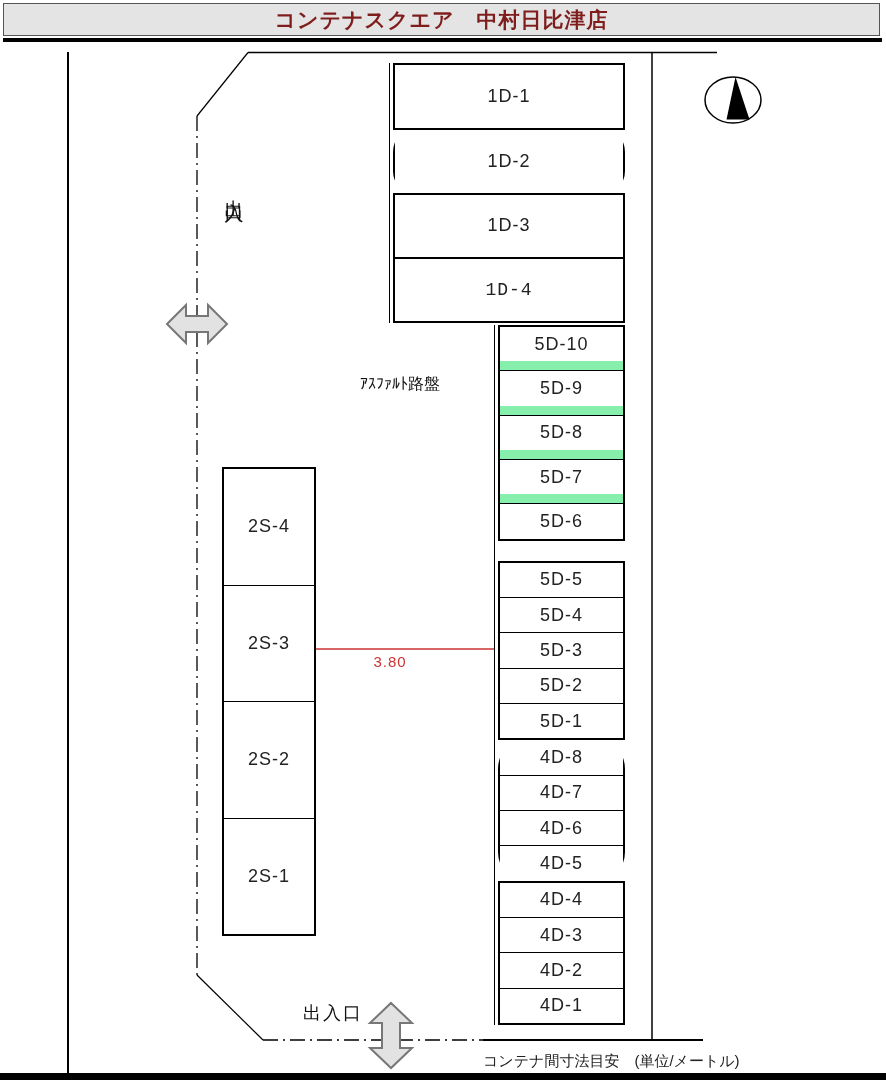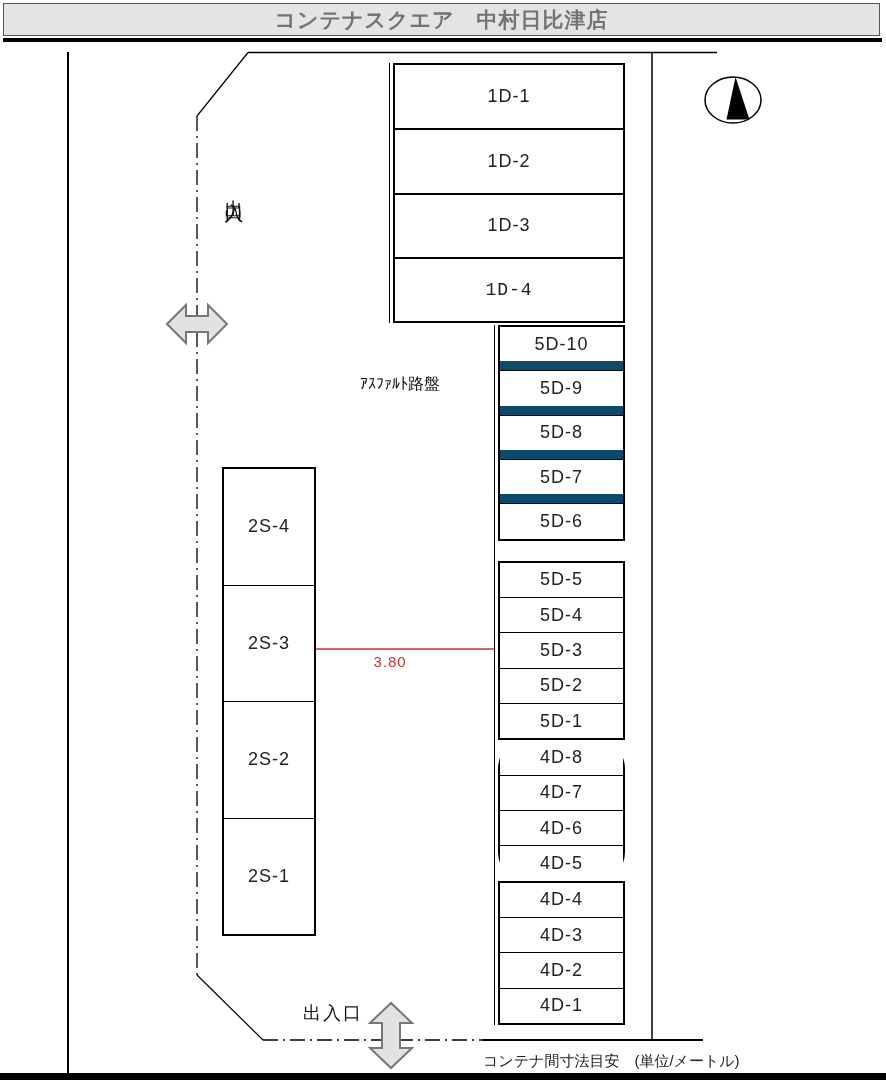--- a/index.html
+++ b/index.html
@@ -8,39 +8,39 @@
     font-family:"Liberation Sans","DejaVu Sans",sans-serif; color:#1a1a1a;
     overflow:hidden;
   }
   
   #titlebar{
     position:absolute; left:3px; top:3px; width:877px; height:33px;
     background:#e4e4e4; border:1px solid #555; box-sizing:border-box;
     display:flex; align-items:center; justify-content:center;
   }
   #titlebar .title{
-    font-size:21px; font-weight:bold; letter-spacing:1px; color:#737373;
+    font-size:21px; font-weight:bold; letter-spacing:1px; color:#7f1d1d;
   }
   #title-rule{
     position:absolute; left:3px; top:38px; width:879px; height:4px; background:#000;
   }
   #bottom-bar{
     position:absolute; left:0; top:1073px; width:886px; height:7px; background:#000;
   }
   
   #lines{ position:absolute; left:0; top:0; z-index:1; }
   
   .col-wrap{
     position:absolute; z-index:2; box-sizing:border-box;
     border-left:1.5px solid #000; padding-left:3px;
     display:flex; flex-direction:column;
   }
   .group{
     border:2px solid #000; box-sizing:border-box;
-    display:flex; flex-direction:column; flex-grow:1; background:#0c4a6e;
+    display:flex; flex-direction:column; flex-grow:1; background:#86efac;
   }
   .group + .group{ margin-top:-2px; }
   .cell{
     flex:1; display:flex; align-items:center; justify-content:center; background:#fff;
   }
   .cell + .cell{ border-top:1.5px solid #000; }
   #block-2s{
     position:absolute; z-index:2; box-sizing:border-box;
     border:2px solid #000; display:flex; flex-direction:column; background:#fff;
   }
@@ -90,21 +90,21 @@
 
   <div class="col-wrap" style="left:389px; top:63px; width:236px; height:260px;">
 
       <div class="group" style="flex-grow: 1;">
 
           <div class="cell">
             <span class="cell-label">1D-1</span>
           </div>
         </div>
 
-      <div class="group" style="flex-grow: 1;">
+      <div class="group" style="flex-grow: 1; border-radius: 24px;">
 
           <div class="cell">
             <span class="cell-label">1D-2</span>
           </div>
         </div>
 
       <div class="group" style="flex-grow: 1;">
 
           <div class="cell">
             <span class="cell-label">1D-3</span>

